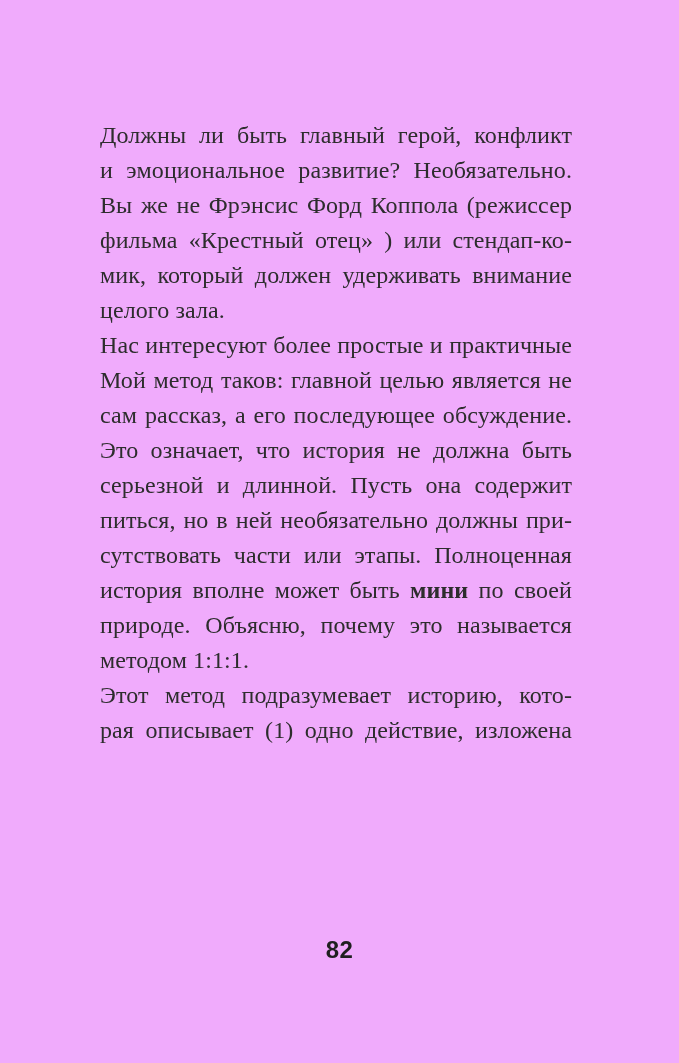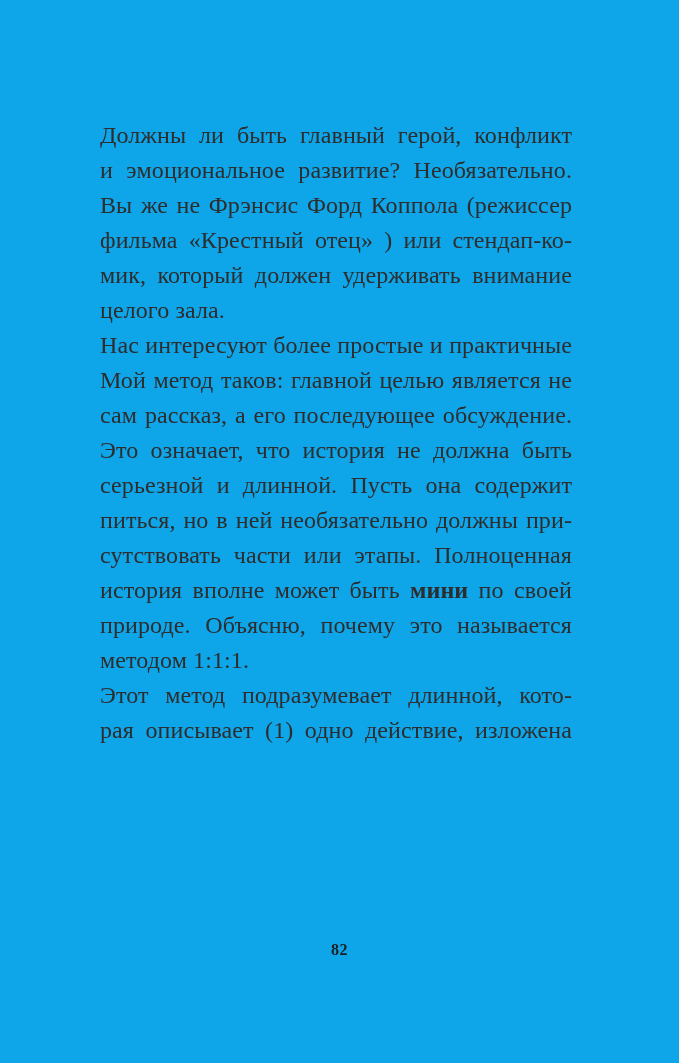--- a/index.html
+++ b/index.html
@@ -11,21 +11,21 @@
     width: 679px;
     height: 1063px;
     background: #ffffff;
     overflow: hidden;
     position: relative;
     font-family: "Liberation Serif", "DejaVu Serif", serif;
   }
   .page {
     position: absolute;
     inset: 0;
-    background: #0ea5e9;
+    background: #f0abfc;
   }
   .text-block {
     position: absolute;
     left: 100px;
     top: 118px;
     width: 472px;
     font-size: 24px;
     line-height: 35px;
     color: #2d2d2d;
     letter-spacing: 0.1px;
@@ -43,23 +43,23 @@
   }
   .italic {
     font-weight: 600;
   }
   .page-number {
     position: absolute;
     left: 0;
     right: 0;
     top: 938px;
     text-align: center;
-    font-family: Liberation Serif, serif;
+    font-family: Liberation Sans, sans-serif;
     font-weight: 700;
-    font-size: 16px;
+    font-size: 24px;
     line-height: 24px;
     color: #1f1f1f;
     letter-spacing: 0.5px;
   }
 </style>
 </head>
 <body style="background: rgb(255, 255, 255);">
 
 <main class="page">
   <section class="text-block" style="color: rgb(45, 45, 45);">
@@ -79,18 +79,18 @@
         <div class="line">сам рассказ, а его последующее обсуждение.</div>
         <div class="line">Это означает, что история не должна быть</div>
         <div class="line">серьезной и длинной. Пусть она содержит</div>
         <div class="line">питься, но в ней необязательно должны при-</div>
         <div class="line">сутствовать части или этапы. Полноценная</div>
         <div class="line"><span>история вполне может быть </span><span class="italic">мини</span><span> по своей</span></div>
         <div class="line">природе. Объясню, почему это называется</div>
         <div class="line last">методом 1:1:1.</div>
       </div>
       <div class="para">
-        <div class="line">Этот метод подразумевает длинной, кото-</div>
+        <div class="line">Этот метод подразумевает историю, кото-</div>
         <div class="line">рая описывает (1) одно действие, изложена</div>
       </div>
     </section>
   <footer class="page-number" style="color: rgb(31, 31, 31);">82</footer>
 </main>
 
 </body></html>

